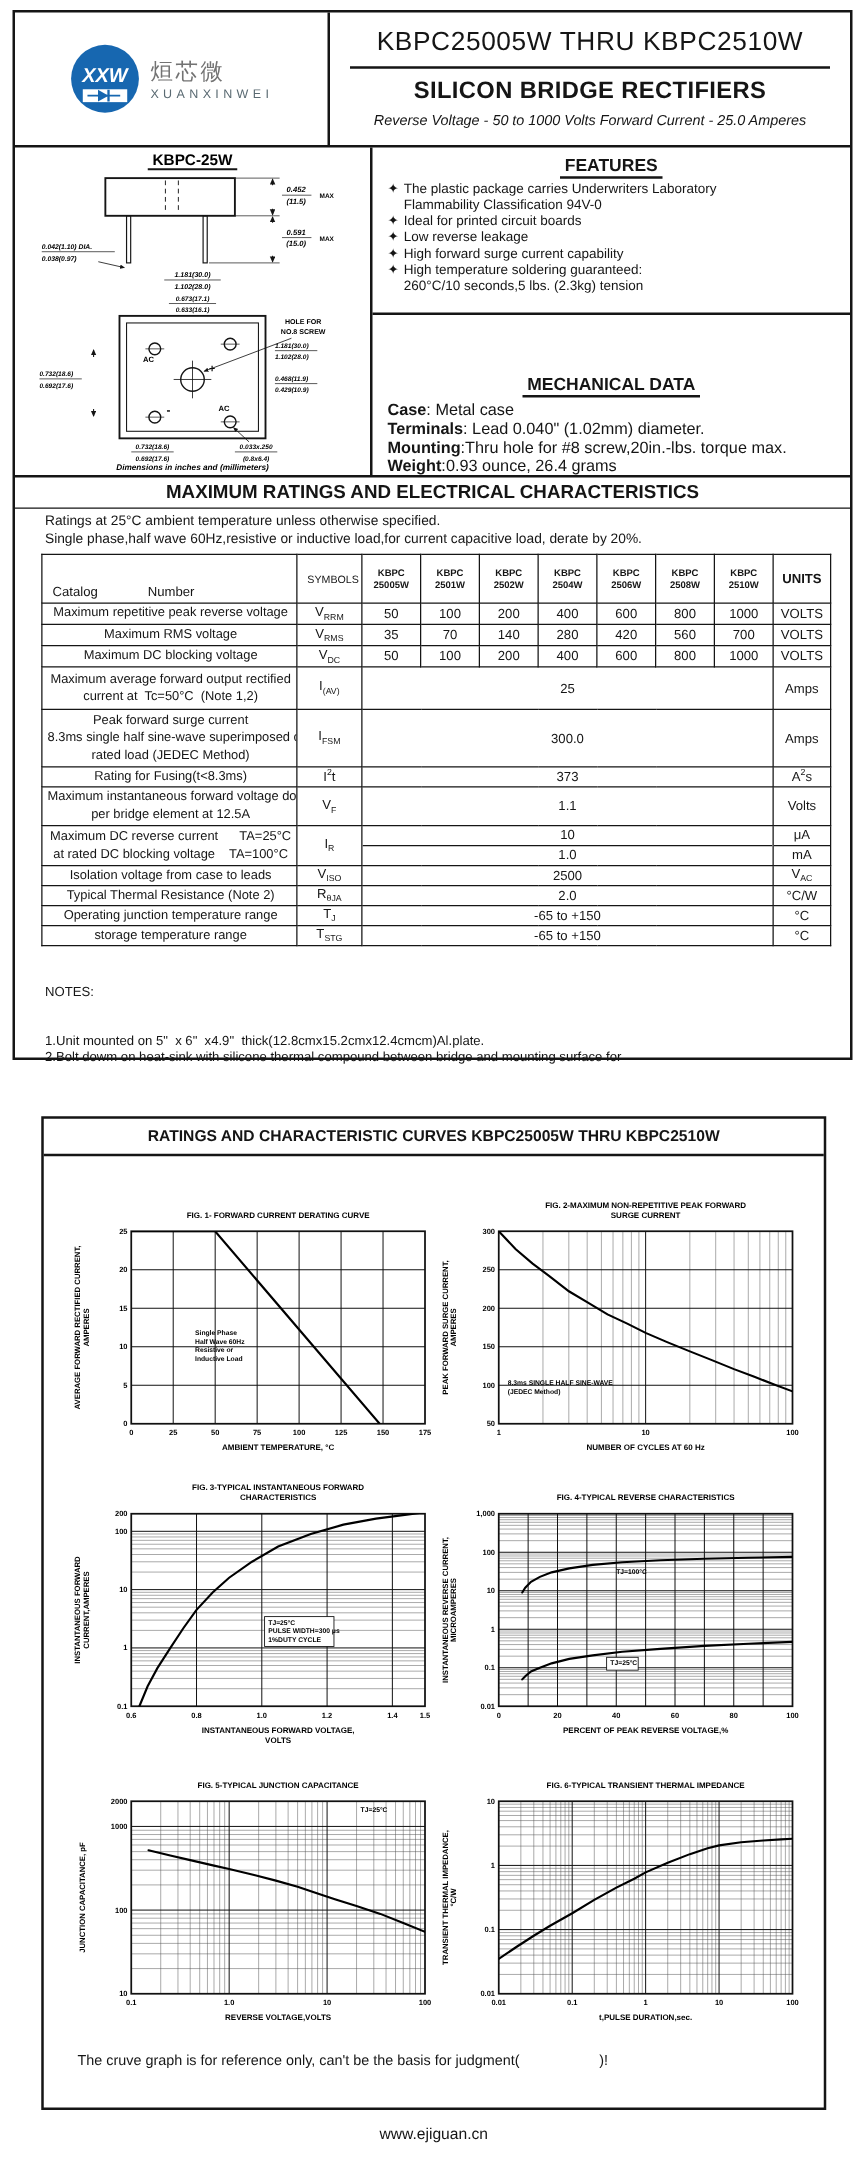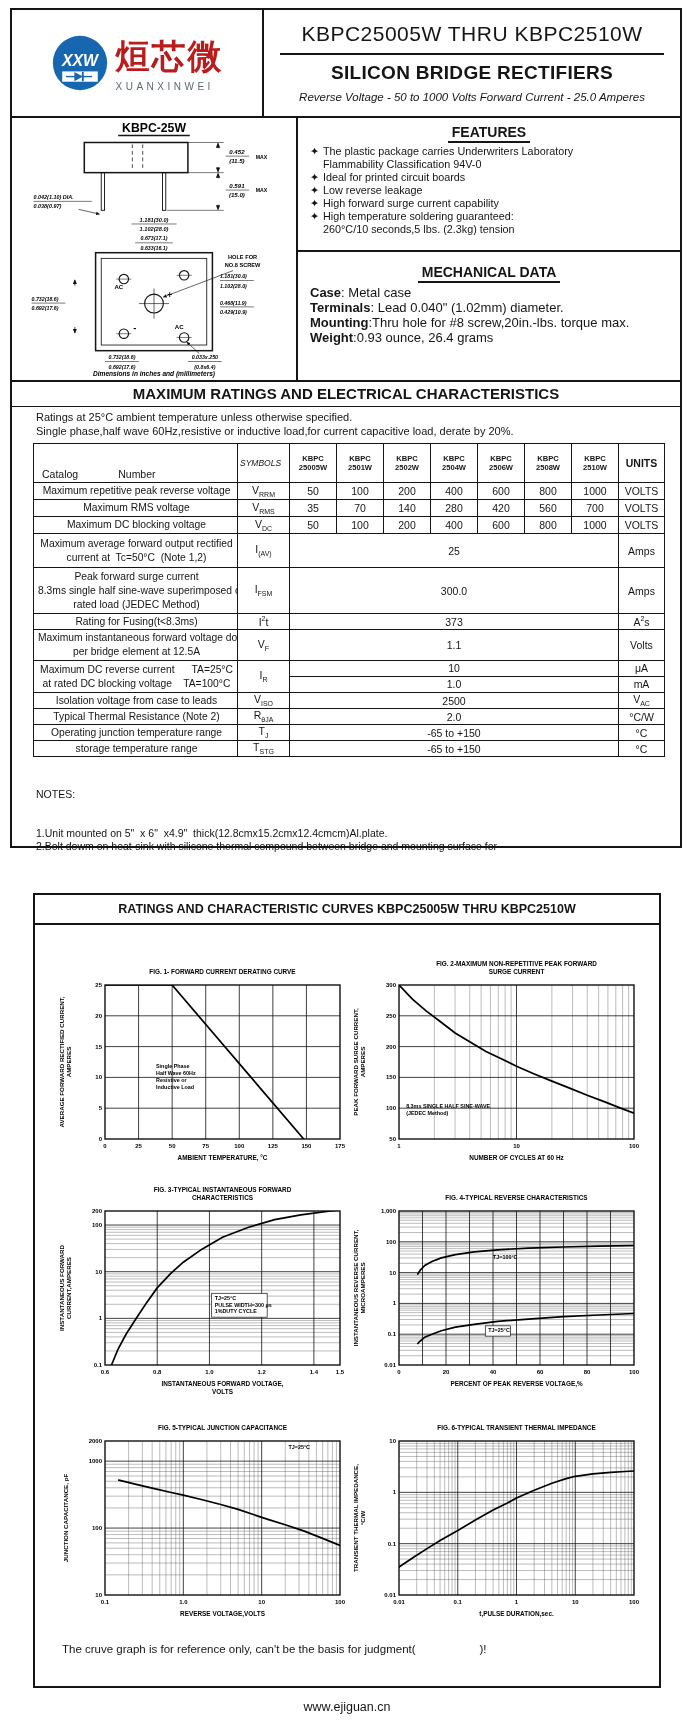--- a/index.html
+++ b/index.html
@@ -2,45 +2,45 @@
 <html><head>
 <meta charset="utf-8">
 <style>
   html,body{margin:0;padding:0;}
   body{width:694px;height:1736px;background:#fff;position:relative;
        font-family:"Liberation Sans","DejaVu Sans",sans-serif;color:#151515;}
   svg{font-family:"Liberation Sans","DejaVu Sans",sans-serif;}
   .page1{position:absolute;left:10px;top:8px;width:672px;height:840px;border:2px solid #151515;box-sizing:border-box;background:#fff;}
   .header{display:flex;height:106px;border-bottom:2px solid #151515;}
   .logo-block{width:250px;display:flex;align-items:center;justify-content:center;gap:7px;}
-  .logo-txt .cn{font-size:34px;font-weight:bold;color:#b91c1c;letter-spacing:2px;}
+  .logo-txt .cn{font-size:18px;font-weight:normal;color:#737373;letter-spacing:2px;}
   .logo-txt .en{font-size:10px;color:#5a6a72;letter-spacing:3.5px;margin-top:1px;}
   .title-block{flex:1;border-left:2px solid #151515;text-align:center;padding-top:12px;}
   .pn{font-size:21px;font-weight:normal;letter-spacing:.5px;}
   .title-rule{border-top:2px solid #151515;margin:7px 16px 7px 16px;}
   .sub{font-size:19px;font-weight:bold;letter-spacing:.3px;}
   .rv{font-size:11.5px;font-style:italic;margin-top:7px;}
   .cols{display:flex;height:262px;border-bottom:2px solid #151515;}
   .leftcol{width:284px;text-align:center;}
-  .rightcol{flex:1;border-left:2px solid #151515;display:flex;flex-direction:column;}
+  .rightcol{flex:1;border-left:2px solid #151515;display:flex;flex-direction:column;justify-content:space-between;}
   .features{height:134px;border-bottom:2px solid #151515;padding:4px 12px 0 12px;box-sizing:border-box;}
   .feat-h,.mech-h{text-align:center;font-weight:bold;font-size:14px;margin:2px 0 5px 0;}
   .feat-h span,.mech-h span{border-bottom:2px solid #151515;padding:0 4px 1px 4px;}
   ul.plainlist{list-style:none;margin:0;padding:0;font-size:10.8px;line-height:13px;}
   ul.plainlist .bullet{display:inline-block;width:13px;color:#151515;}
   .mech{padding:10px 12px 0 12px;}
   .mech ul{font-size:13px;line-height:15px;}
   .ratings-bar{text-align:center;font-weight:bold;font-size:15px;padding:3px 0 4px 0;border-bottom:1.5px solid #151515;}
   .rnotes{font-size:11px;padding:4px 0 5px 24px;line-height:13.5px;}
   table#ratings-table{border-collapse:collapse;margin-left:21px;width:632px;table-layout:fixed;}
   #ratings-table th,#ratings-table td{border:1px solid #151515;padding:0 2px;overflow:hidden;}
   #ratings-table th{font-weight:bold;}
   .cat-h{font-size:10.5px;font-weight:normal !important;text-align:left;vertical-align:bottom;padding-bottom:2px !important;}
   .cat-h span{margin-left:6px;margin-right:34px;}
-  .sym-h{font-size:8.5px;font-style:italic;font-weight:normal !important;text-align:left;}
+  .sym-h{font-size:8.5px;font-weight:normal !important;text-align:right;}
   .part-h{font-size:7.6px;text-align:center;line-height:9px;}
   .units-h{font-size:10.5px;text-align:center;}
   .lblcell{font-size:10.3px;text-align:center;padding-left:4px !important;white-space:pre;line-height:14px;}
   .valcell{font-size:10.5px;text-align:center;}
   .symcell{font-size:10.5px;text-align:center;}
   .unitcell{font-size:10.5px;text-align:center;}
   sub{font-size:7px;}
   sup{font-size:7px;}
   .splitcell{padding:0 !important;text-align:center;font-size:10.5px;}
   .splitcell div{height:15px;line-height:15px;}

